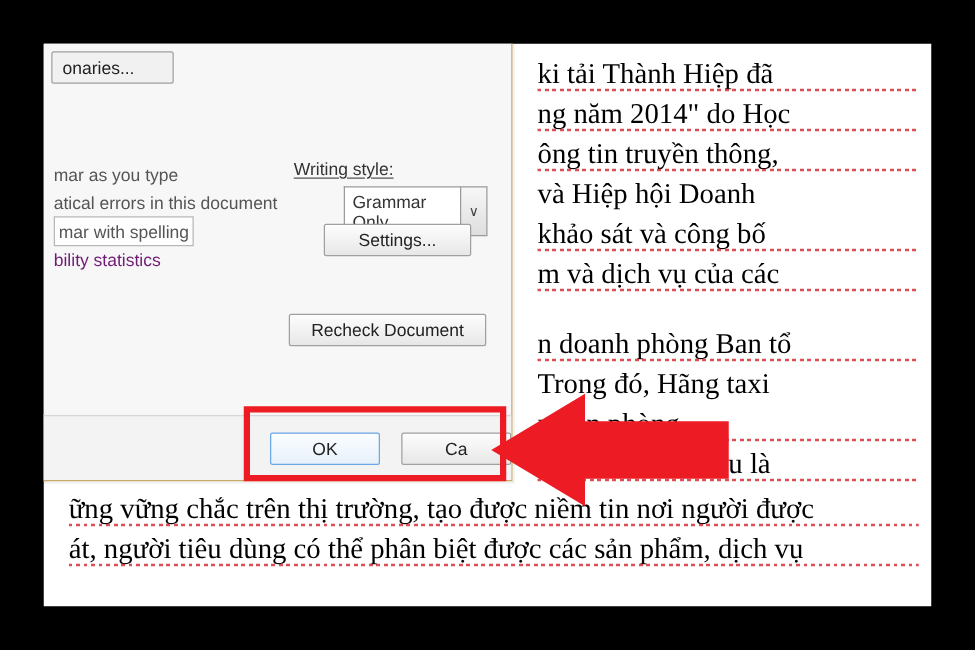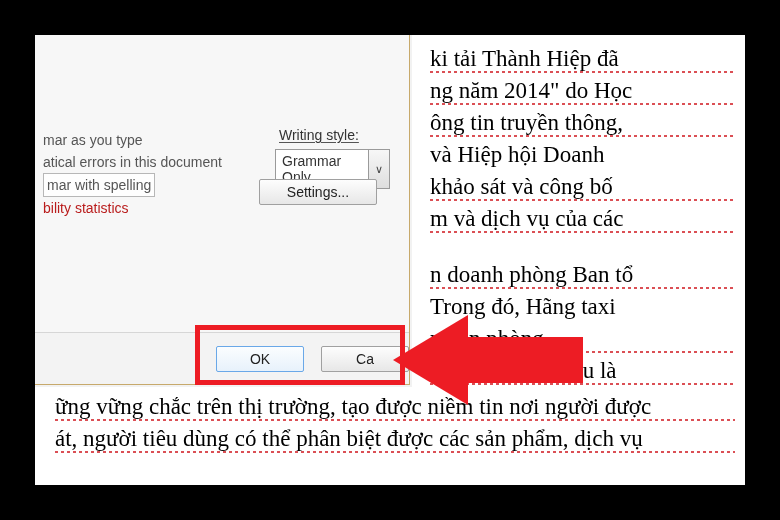--- a/index.html
+++ b/index.html
@@ -95,21 +95,20 @@
       background: #fefefe;
     }
     .writing-label {
       position: absolute;
       left: 204px;
       top: 96px;
       text-decoration: underline;
       text-decoration-color: #555;
       text-underline-offset: 2px;
       color: #333;
-      margin-left: 44px;
     }
     .combo {
       position: absolute;
       left: 204px;
       top: 118px;
       width: 155px;
       display: flex;
     }
     .combo-input {
       flex: 1;
@@ -223,38 +222,40 @@
       <div class="doc-line">gia bình chọn đều là</div>
     </div>
     <div style="margin-left:-20px; margin-top:4px;">
       <div class="doc-line">ững vững chắc trên thị trường, tạo được niềm tin nơi người được</div>
       <div class="doc-line">át, người tiêu dùng có thể phân biệt được các sản phẩm, dịch vụ</div>
     </div>
   </div>
 
   <div class="dialog">
     <div class="dialog-inner">
+      <div class="btn btn-custom btn-custom-dict">onaries...</div>
 
       <div class="opts">
         <div>mar as you type</div>
         <div>atical errors in this document</div>
         <div><span class="boxed">mar with spelling</span></div>
-        <div style="color:#b91c1c;">bility statistics</div>
+        <div style="color:#701a75;">bility statistics</div>
       </div>
 
       <div class="writing-label">Writing style:</div>
       <div class="combo">
         <div class="combo-input">Grammar Only</div>
         <div class="combo-btn">
             <span class="chev">∨</span>
           </div>
       </div>
 
       <div class="btn settings-btn">Settings...</div>
 
+      <div class="btn recheck-btn">Recheck Document</div>
 
       <div class="bottom-bar">
         <div class="btn ok-btn">OK</div>
         <div class="btn cancel-btn">Ca</div>
       </div>
     </div>
   </div>
 
   <div class="highlight"></div>
 

